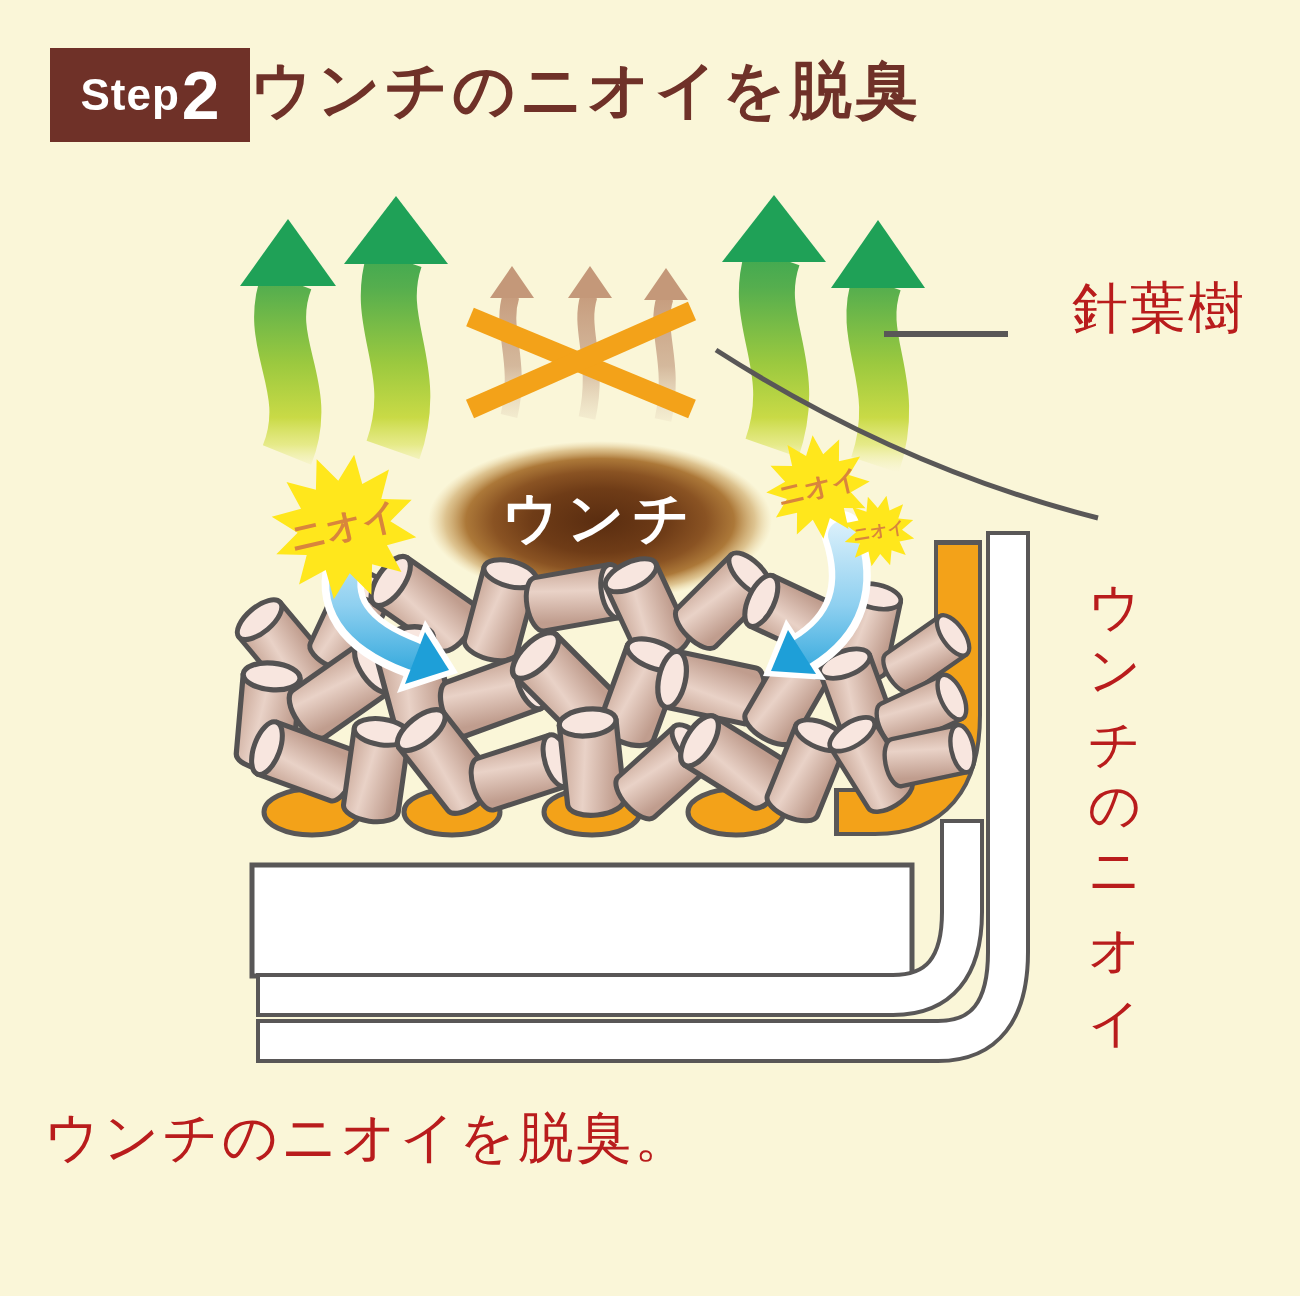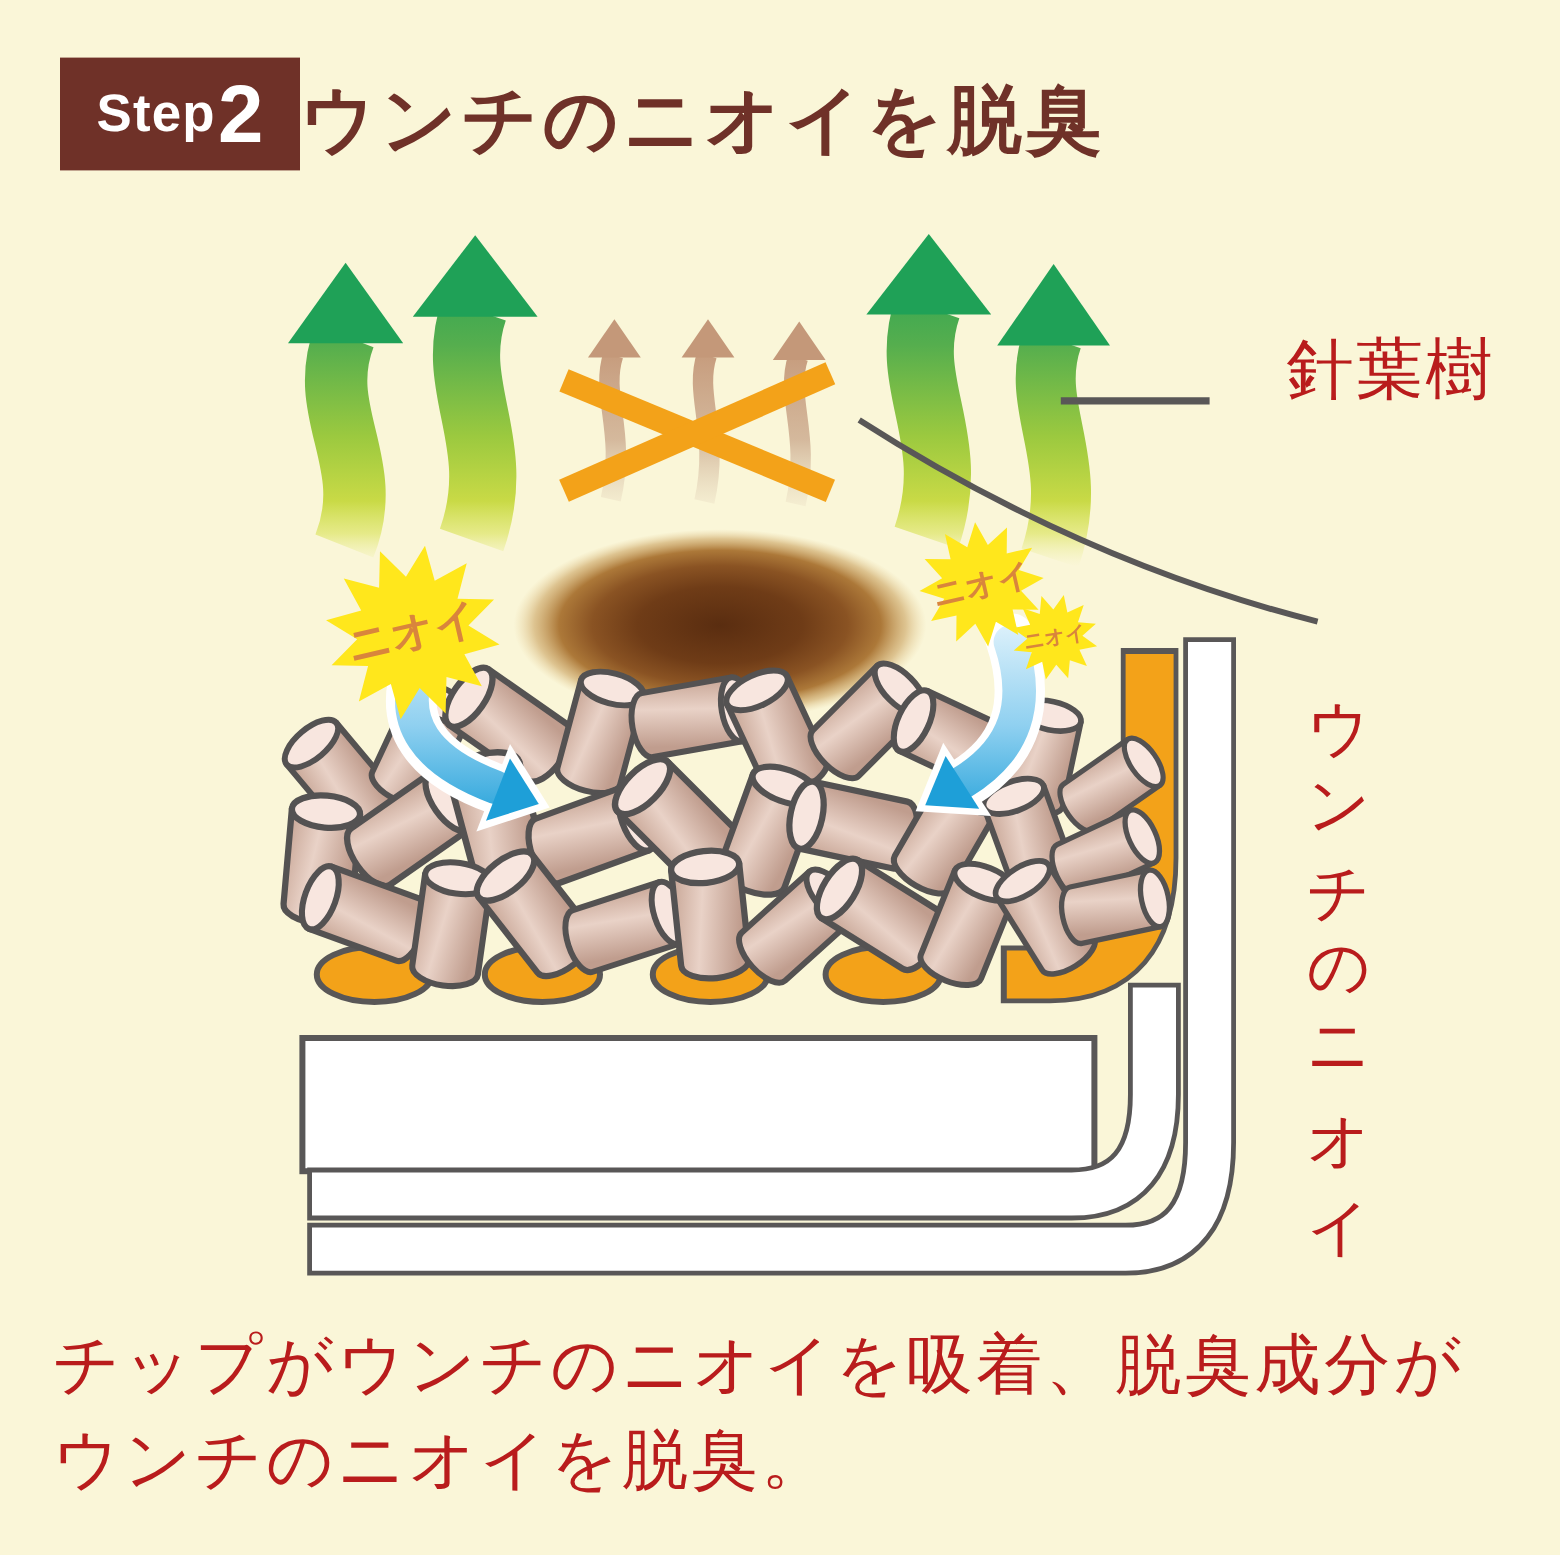--- a/index.html
+++ b/index.html
@@ -2,21 +2,21 @@
 <html><head>
 <meta charset="utf-8">
 <style>
   html,body{margin:0;padding:0;}
   body{width:1300px;height:1296px;font-family:"Liberation Sans",sans-serif;}
   .page{position:relative;width:1300px;height:1296px;background:#FAF6D8;overflow:hidden;}
   .stage{position:absolute;inset:0;}
   .stage svg{position:absolute;left:0;top:0;}
 
   
-  .header{position:absolute;left:50px;top:48px;display:flex;align-items:flex-end;}
+  .header{position:absolute;left:50px;top:48px;display:flex;align-items:flex-start;}
   .badge{width:200px;height:94px;background:#6F3128;color:#FFFFFF;display:flex;align-items:center;justify-content:center;}
   .badge .step-word{font-size:44px;font-weight:600;letter-spacing:1px;}
   .badge .step-num{font-size:68px;font-weight:700;margin-left:2px;}
   .title{font-size:62px;font-weight:800;color:#6F3128;letter-spacing:4px;white-space:nowrap;}
 
   
   .txt{position:absolute;color:#b91c1c;}
   .poop-label{left:600px;top:519px;transform:translate(-50%,-50%);color:#FFFFFF;font-size:56px;font-weight:800;letter-spacing:8px;white-space:nowrap;}
   .burst-label{position:absolute;transform:translate(-50%,-50%) rotate(-13deg);color:#D9853C;font-weight:800;white-space:nowrap;}
   .burst-1{left:344px;top:527px;font-size:36px;}
@@ -192,28 +192,28 @@
     </svg>
 
     <div class="header">
       <div class="badge">
         <span class="step-word">Step</span>
         <span class="step-num">2</span>
       </div>
       <div class="title">ウンチのニオイを脱臭</div>
     </div>
 
+    <div class="txt poop-label">ウンチ</div>
     <div class="burst-label burst-1">ニオイ</div>
     <div class="burst-label burst-2">ニオイ</div>
     <div class="burst-label burst-3">ニオイ</div>
 
     <div class="txt scent-label">
       <div>針葉樹</div>
     </div>
 
     <div class="txt vertical-label">ウンチのニオイ</div>
 
     <div class="txt caption">
-      <div>チップがウンチのニオイを吸着、脱臭成分が</div>
       <div>ウンチのニオイを脱臭。</div>
     </div>
   </div>
 </div>
 
 </body></html>

